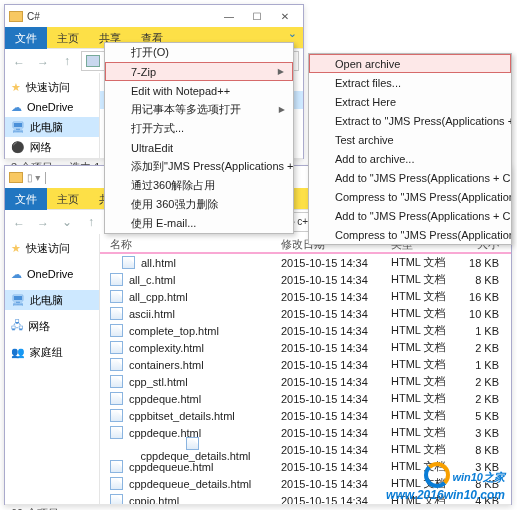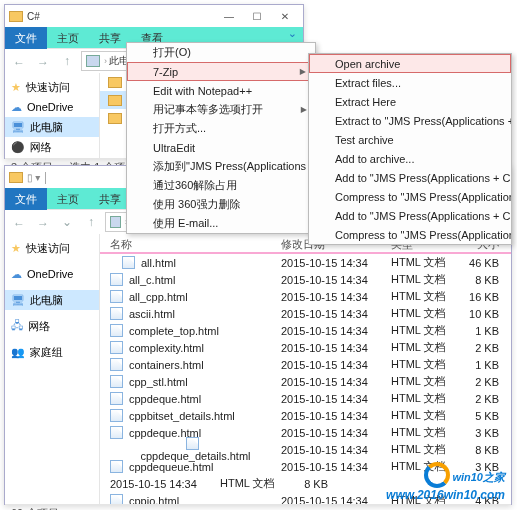--- a/index.html
+++ b/index.html
@@ -8,21 +8,21 @@
 .window { position: absolute; background: #fff; border: 1px solid #aac; box-shadow: 0 2px 6px rgba(0,0,0,.15); }
 .window1 { left: 4px; top: 4px; width: 300px; height: 155px; }
 .window2 { left: 4px; top: 165px; width: 508px; height: 340px; }
 
 .titlebar { height: 22px; display: flex; align-items: center; background: #fff; padding: 0 4px; }
 .titlebar .folder-icon-sm { width: 14px; height: 11px; background: #f8c862; border: 1px solid #d0a040; margin-right: 4px; }
 .titlebar .ttxt { flex: 1; color: #333; font-size: 10px; }
 .winbtns { display: flex; }
 .winbtn { width: 28px; height: 20px; display: flex; align-items: center; justify-content: center; font-size: 10px; color: #555; cursor: pointer; }
 
-.ribbontabs { display: flex; align-items: flex-start; height: 22px; background: #5eead4; border-bottom: 1px solid #e5e5e5; }
+.ribbontabs { display: flex; align-items: flex-start; height: 22px; background: #fde047; border-bottom: 1px solid #e5e5e5; }
 .ribbontab { padding: 0 10px; height: 22px; line-height: 22px; color: #fff; background: #2176c1; font-size: 11px; }
 .ribbontab.plain { background: transparent; color: #333; }
 .expand { margin-left: auto; padding: 0 6px; color: #2176c1; cursor: pointer; }
 
 .addrbar { display: flex; align-items: center; height: 24px; padding: 2px 4px; gap: 4px; }
 .navarrow { width: 20px; height: 20px; display: flex; align-items: center; justify-content: center; color: #9aa; font-size: 12px; cursor: pointer; }
 .navarrow.refresh { color: #2176c1; }
 .crumbs { flex: 1; display: flex; align-items: center; border: 1px solid #ccc; height: 20px; padding: 0 4px; gap: 2px; overflow: hidden; white-space: nowrap; }
 .crumbs .sep { color: #999; font-size: 9px; }
 .crumbs .crumb { color: #333; font-size: 10px; }
@@ -39,21 +39,21 @@
 .nav .net { color: #4a90d9; font-size: 11px; }
 .nav .home { color: #4a90d9; font-size: 11px; }
 
 .content { flex: 1; overflow: auto; position: relative; }
 .folder-item { display: flex; align-items: center; height: 18px; padding: 0 8px; gap: 6px; font-size: 10px; }
 .folder-item .folder-icon { width: 14px; height: 11px; background: #f8c862; border: 1px solid #d0a040; }
 .status { height: 18px; border-top: 1px solid #e5e5e5; padding: 0 6px; font-size: 10px; color: #444; display: flex; align-items: center; gap: 16px; }
 
 
 .ctxmenu { position: absolute; background: #fdfdfd; border: 1px solid #bbb; box-shadow: 2px 2px 5px rgba(0,0,0,.2); z-index: 20; }
-.ctx1 { left: 126px; top: 42px; width: 190px; }
+.ctx1 { left: 104px; top: 42px; width: 190px; }
 .ctx2 { left: 308px; top: 53px; width: 204px; }
 .ctxitem { display: flex; align-items: center; height: 19px; padding: 0 8px 0 26px; font-size: 10px; color: #222; position: relative; cursor: pointer; white-space: nowrap; overflow: hidden; }
 .ctxitem.sel { border: 1px solid #d66a6a; background: #fde8e8; padding-left: 25px; }
 .ctxitem .subarrow { margin-left: auto; color: #666; font-size: 8px; }
 
 
 .cols { display: flex; height: 20px; border-bottom: 2px solid #f9a8d4; color: #555; font-size: 10px; align-items: flex-end; padding-left: 10px; }
 .col-name { flex: 1.3; }
 .col-date { width: 110px; }
 .col-type { width: 70px; }
@@ -295,21 +295,21 @@
         <div class="col-size">大小</div>
       </div>
       <div class="filelist" id="filelist">
           <div class="filerow">
             <div class="col-name" style="display: flex; align-items: center; padding-left: 12px;">
               <div class="file-icon"></div>
               <span>all.html</span>
             </div>
             <div class="col-date">2015-10-15 14:34</div>
             <div class="col-type">HTML 文档</div>
-            <div class="col-size">46 KB</div>
+            <div class="col-size">18 KB</div>
           </div>
           <div class="filerow">
             <div class="col-name" style="display: flex; align-items: center;">
               <div class="file-icon"></div>
               <span>all_c.html</span>
             </div>
             <div class="col-date">2015-10-15 14:34</div>
             <div class="col-type">HTML 文档</div>
             <div class="col-size">8 KB</div>
           </div>
@@ -406,20 +406,24 @@
           <div class="filerow">
             <div class="col-name" style="display: flex; align-items: center;">
               <div class="file-icon"></div>
               <span>cppdequeue.html</span>
             </div>
             <div class="col-date">2015-10-15 14:34</div>
             <div class="col-type">HTML 文档</div>
             <div class="col-size">3 KB</div>
           </div>
           <div class="filerow">
+            <div class="col-name" style="display: flex; align-items: center;">
+              <div class="file-icon"></div>
+              <span>cppdequeue_details.html</span>
+            </div>
             <div class="col-date">2015-10-15 14:34</div>
             <div class="col-type">HTML 文档</div>
             <div class="col-size">8 KB</div>
           </div>
           <div class="filerow">
             <div class="col-name" style="display: flex; align-items: center;">
               <div class="file-icon"></div>
               <span>cppio.html</span>
             </div>
             <div class="col-date">2015-10-15 14:34</div>

